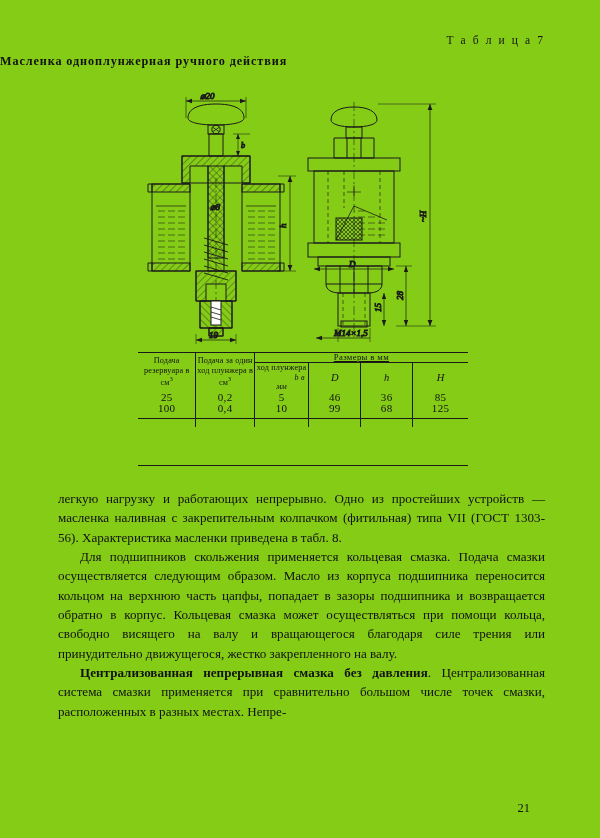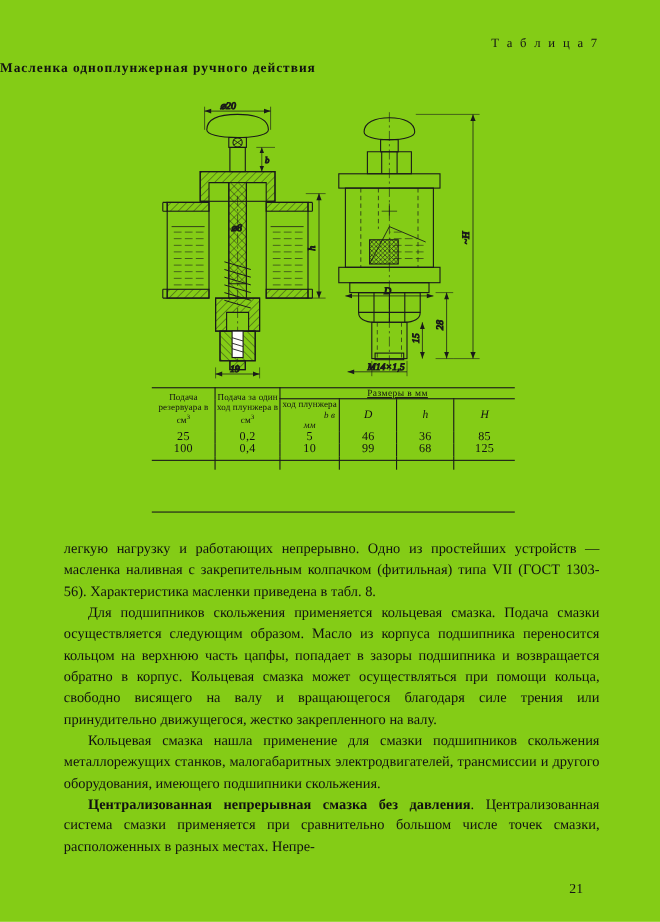--- a/index.html
+++ b/index.html
@@ -393,18 +393,17 @@
         <td class="vsep"></td>
         <td class="vsep"></td>
         <td class="vsep"></td>
       </tr>
     </tbody>
   </table>
 
   <div class="body">
     <p class="noind">легкую нагрузку и работающих непрерывно. Одно из простейших устройств — масленка наливная с закрепительным колпачком (фитильная) типа VII (ГОСТ 1303-56). Характеристика масленки приведена в табл. 8.</p>
     <p>Для подшипников скольжения применяется кольцевая смазка. Подача смазки осуществляется следующим образом. Масло из корпуса подшипника переносится кольцом на верхнюю часть цапфы, попадает в зазоры подшипника и возвращается обратно в корпус. Кольцевая смазка может осуществляться при помощи кольца, свободно висящего на валу и вращающегося благодаря силе трения или принудительно движущегося, жестко закрепленного на валу.</p>
-    <p>Кольцевая смазка нашла применение для смазки подшипников скольжения металлорежущих станков, малогабаритных электродвигателей, трансмиссии и другого оборудования, имеющего подшипники скольжения.</p>
     <p><b>Централизованная непрерывная смазка без давления</b><span>. Централизованная система смазки применяется при сравнительно большом числе точек смазки, расположенных в разных местах. Непре-</span></p>
   </div>
 
   <div class="folio">21</div>
 </div>
 
 </body></html>

